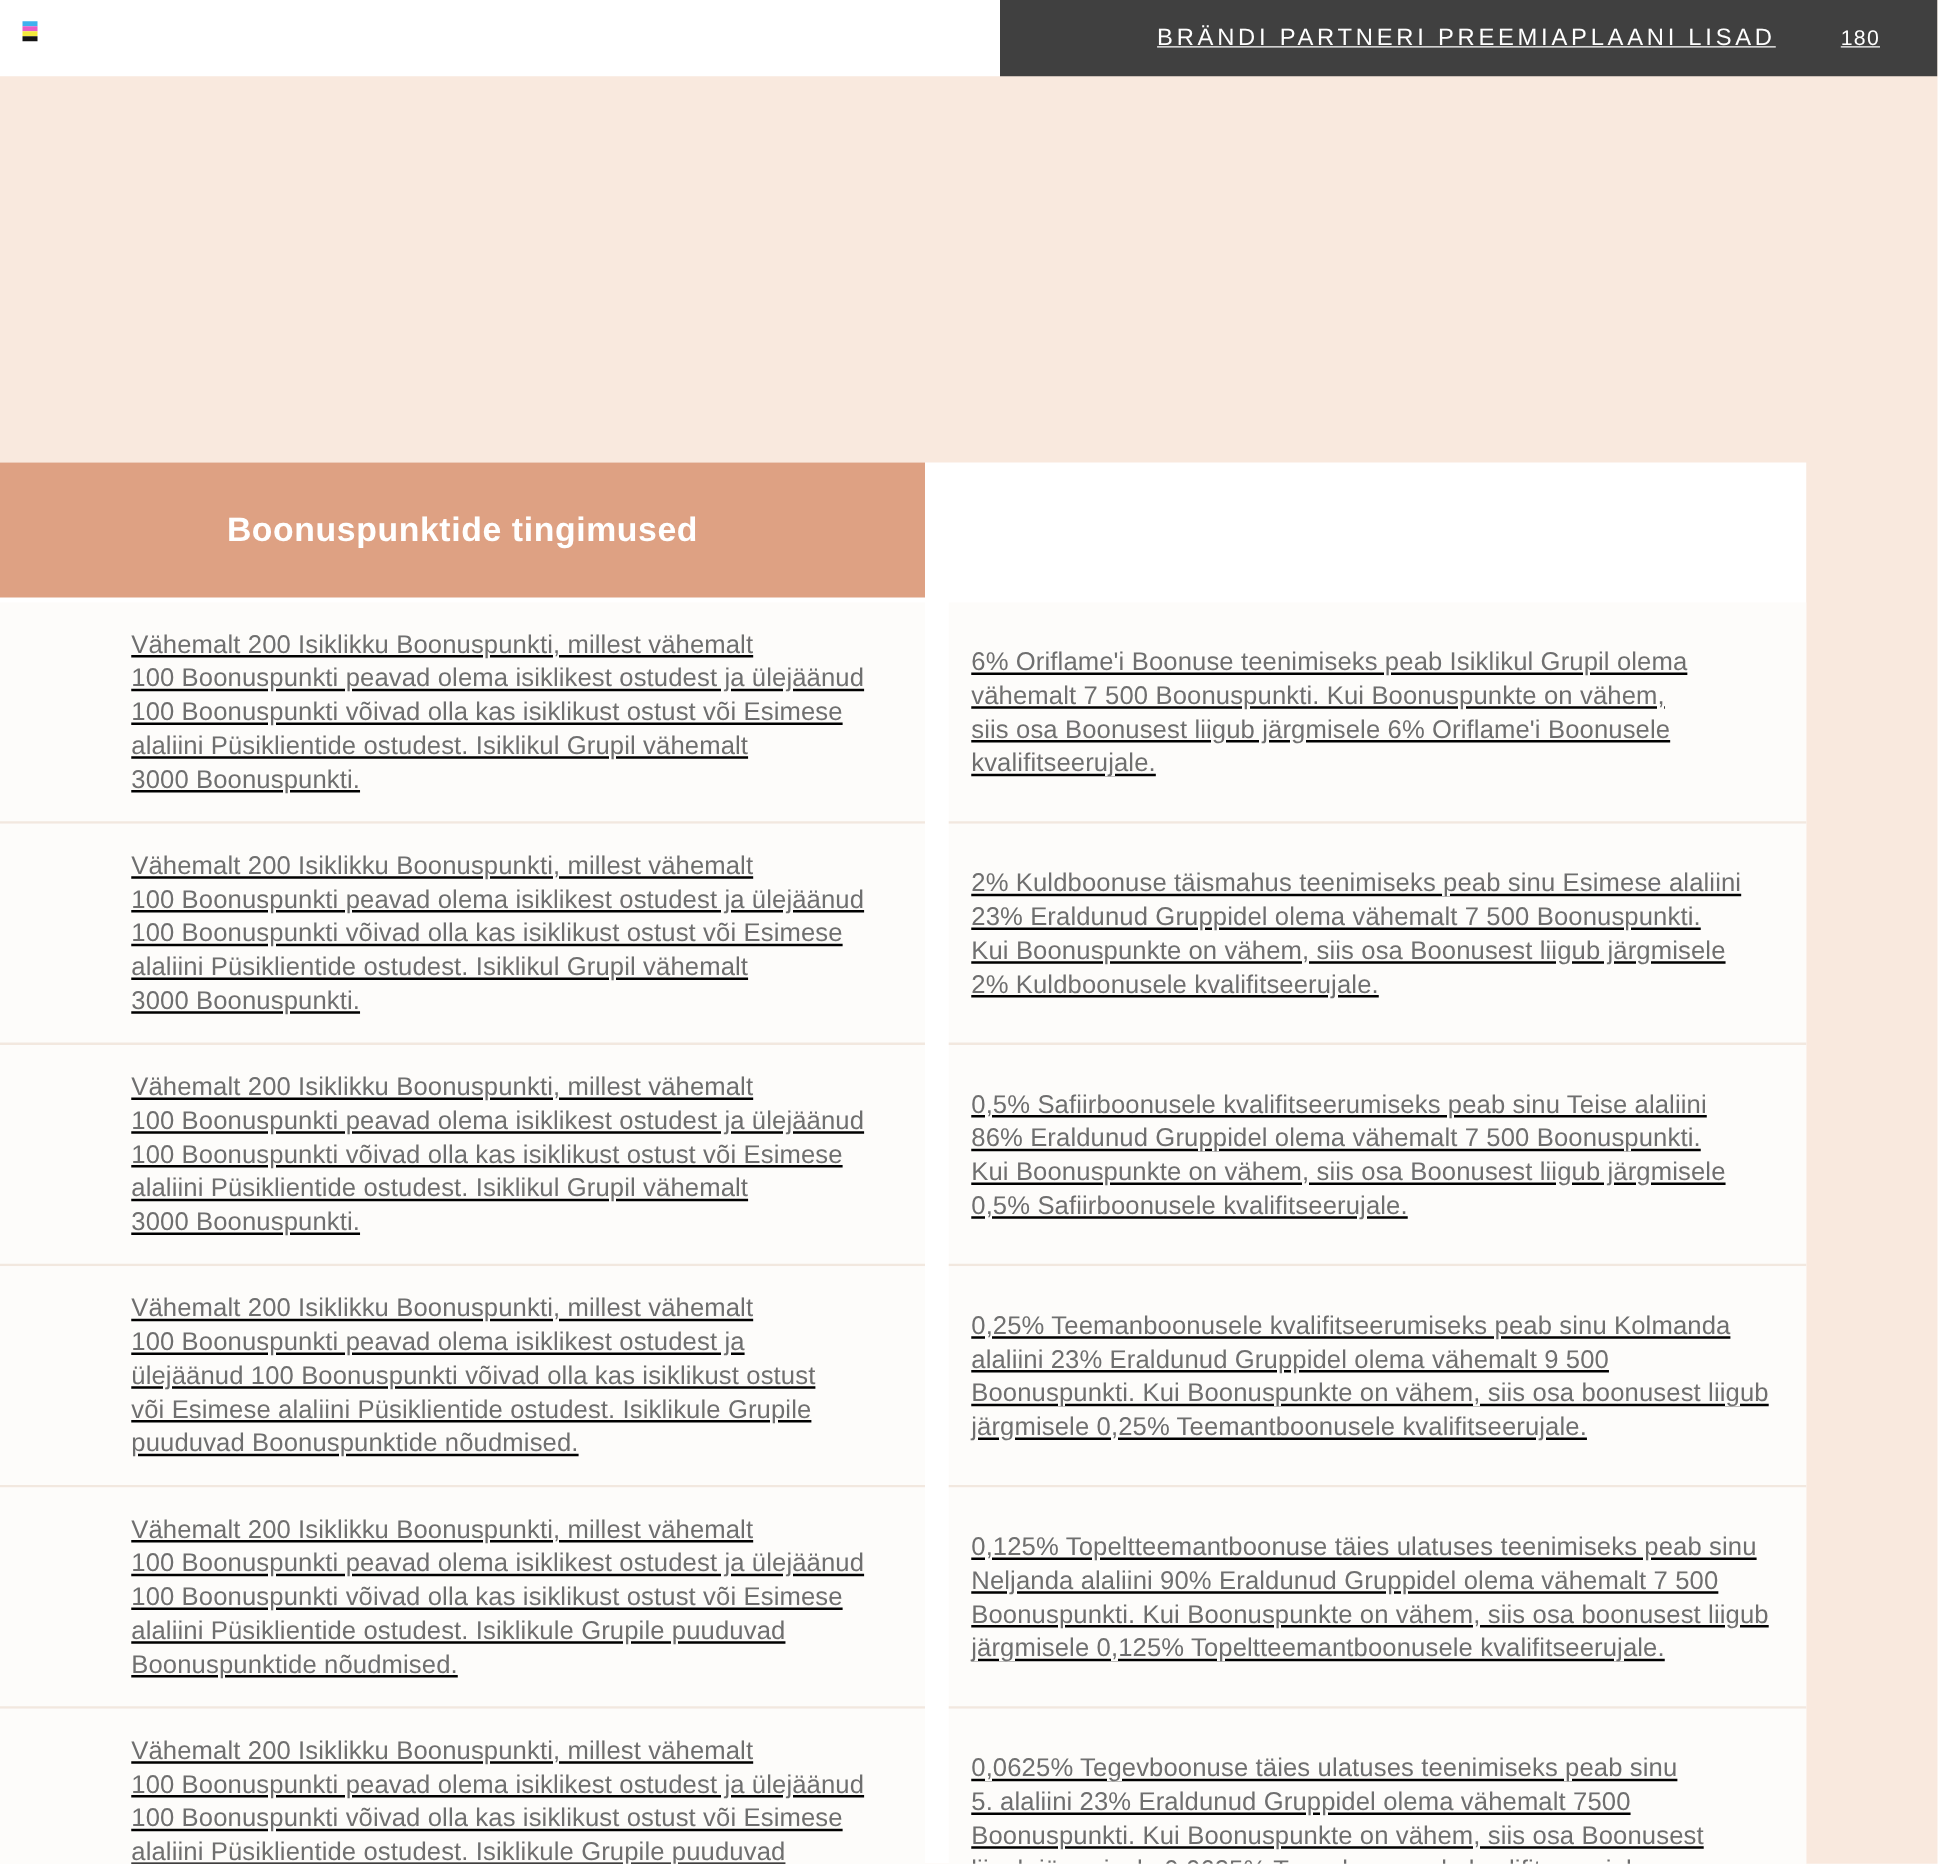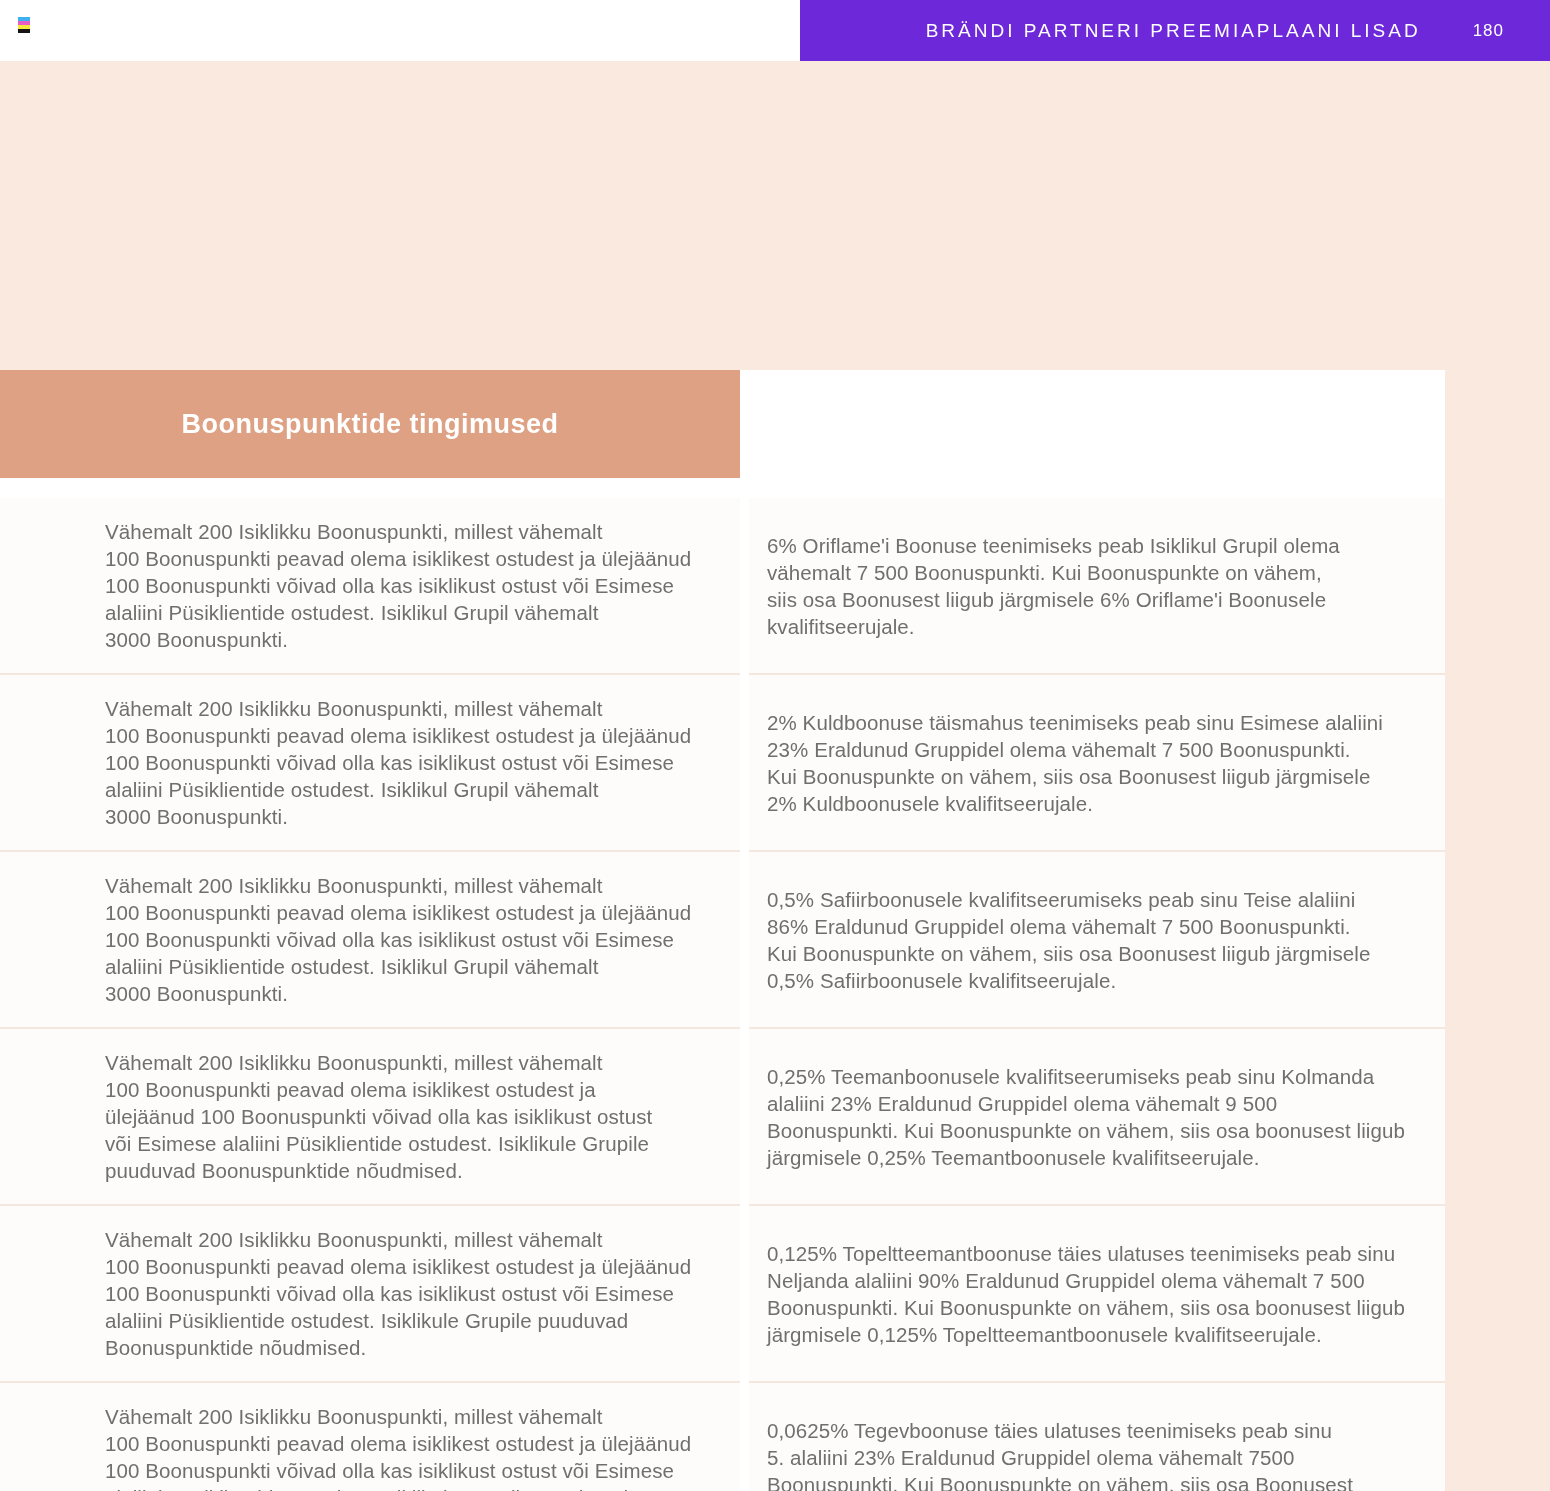--- a/index.html
+++ b/index.html
@@ -8,23 +8,23 @@
     background:#f9e9de;
     font-family:"Liberation Sans", sans-serif;
     overflow:hidden;
   }
   
   .topbar-white{
     position:absolute;top:0;left:0;width:800px;height:61px;background:#ffffff;
   }
   .topbar{
     position:absolute;top:0;left:800px;width:750px;height:61px;
-    background:#6d28d9;color:#ffffff;
+    background:#404040;color:#ffffff;
     display:flex;align-items:center;justify-content:flex-end;
-    padding-right:46px;box-sizing:border-box;
+    padding-right:46px;box-sizing:border-box;text-decoration:underline;
   }
   .topbar-title{
     font-size:19px;letter-spacing:3px;font-weight:400;white-space:nowrap;
   }
   .page-num{
     margin-left:52px;font-size:17px;letter-spacing:1px;font-weight:400;
   }
   
   .color-bars{
     position:absolute;left:18px;top:17px;width:12px;height:16px;
@@ -33,29 +33,29 @@
   .color-bars span{flex:1;}
   .stripe-c{background:#3eb2ee;}
   .stripe-m{background:#e85cc6;}
   .stripe-y{background:#f3ea3c;}
   .stripe-k{background:#141414;}
 
   
   .table{
     position:absolute;left:0;top:370px;width:1445px;background:#ffffff;
   }
-  .thead{display:flex;gap:20px;margin-bottom:20px;align-items:flex-end;}
+  .thead{display:flex;gap:20px;margin-bottom:4px;align-items:flex-end;}
   .th{
     height:108px;background:#dea183;color:#ffffff;
     display:flex;align-items:center;justify-content:center;
     font-size:27px;font-weight:bold;letter-spacing:0.5px;
   }
   .th-left{width:740px;}
   .th-right{flex:1;}
-  .row{display:flex;gap:9px;}
+  .row{display:flex;gap:19px;text-decoration:underline;}
   .row:not(:last-child) .cell{border-bottom:2px solid #f2e8df;}
   .cell{
     background:#fdfcfa;min-height:160px;box-sizing:border-box;
     display:flex;align-items:center;
   }
   .cell-left{width:740px;padding:20px 14px 20px 105px;}
   .cell-right{flex:1;padding:20px 14px 20px 18px;}
   .txt{
     white-space:pre-line;color:#6f6f6f;
     font-size:20.5px;line-height:27px;font-weight:400;letter-spacing:0.1px;

